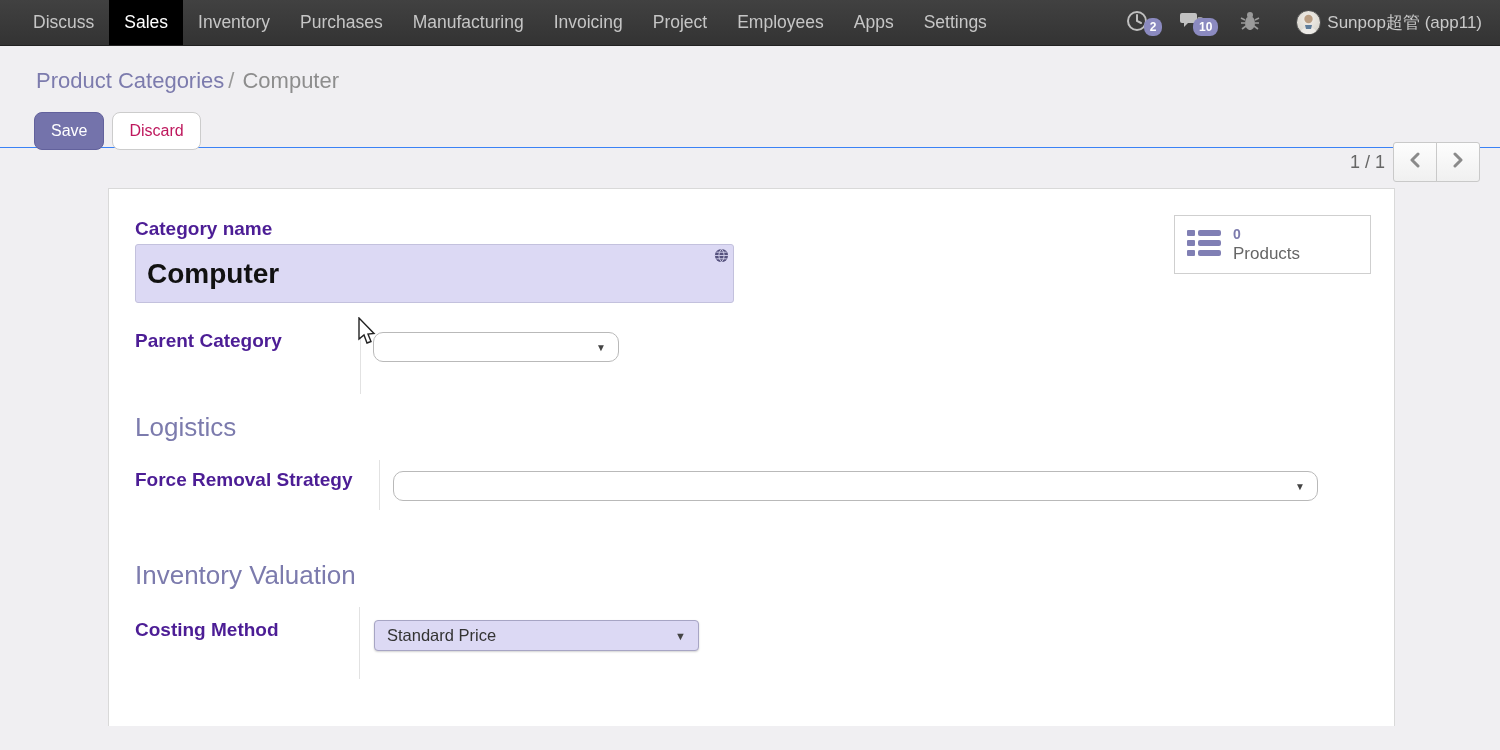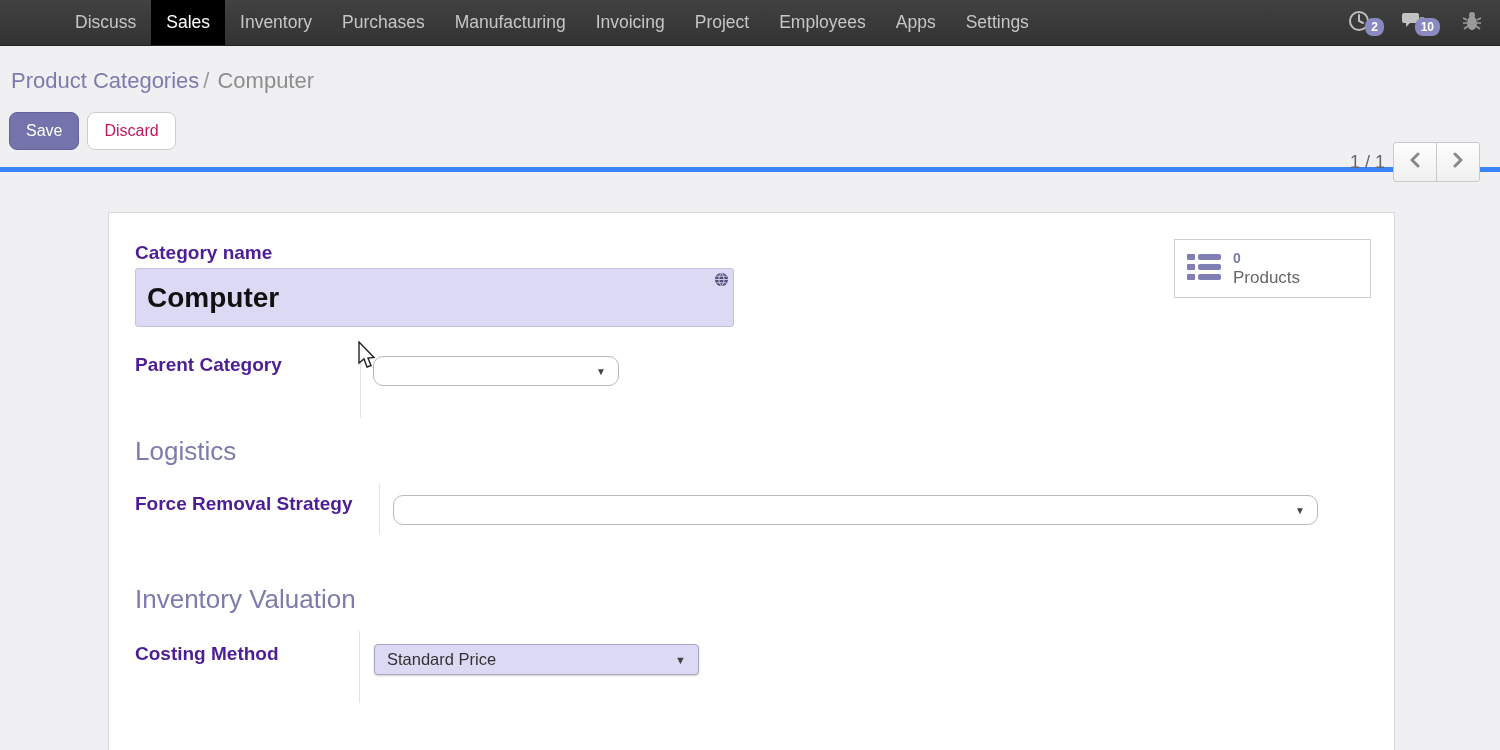--- a/index.html
+++ b/index.html
@@ -12,21 +12,21 @@
 
   
   .navbar {
     height: 46px;
     background: linear-gradient(#414141, #333333);
     display: flex;
     align-items: stretch;
     justify-content: space-between;
     border-bottom: 1px solid #222;
   }
-  .nav-left { display: flex; align-items: center; padding-left: 18px; margin-left: 42px; }
+  .nav-left { display: flex; align-items: center; padding-left: 18px; }
   .nav-item {
     color: #c6c6c6;
     font-size: 17.5px;
     line-height: 45px;
     padding: 0 15px;
     cursor: pointer;
     white-space: nowrap;
   }
   .nav-item.active { background: #000; color: #fff; }
   .nav-right { display: flex; align-items: center; padding-right: 10px; gap: 6px; }
@@ -46,23 +46,23 @@
     width: 25px; height: 25px; border-radius: 50%;
     background: radial-gradient(circle at 50% 35%, #f4f0ea 0%, #e0ddd6 55%, #cfccc4 100%);
     overflow: hidden; flex: 0 0 auto;
     border: 1px solid #555;
   }
   .username { color: #c9c9c9; font-size: 17px; white-space: nowrap; padding-left: 6px; }
 
   
   .control-panel {
     background: #f0eff2;
-    padding: 14px 20px 14px 9px;
-    border-bottom: 5px solid #3b82f6;
-    height: 126px;
+    padding: 14px 20px 14px 34px;
+    border-bottom: 1px solid #3b82f6;
+    height: 102px;
     position: relative;
   }
   .breadcrumb { font-size: 22px; color: #8d8d8d; margin: 8px 0 18px 2px; }
   .breadcrumb .crumb-link { color: #7c7bad; cursor: pointer; text-decoration: none; }
   .breadcrumb .crumb-sep { color: #9a9a9a; padding: 0 4px; }
   .breadcrumb .crumb-current { color: #8d8d8d; }
   .cp-buttons { display: flex; gap: 8px; align-items: center; }
   .btn {
     font-family: "Liberation Sans", sans-serif;
     font-size: 16px;
@@ -226,20 +226,30 @@
       <span class="badge">10</span>
     </div>
     <div class="systray-item" style="margin-left:14px;">
       <span>
         <svg width="20" height="22" viewBox="0 0 20 22">
           <ellipse cx="10" cy="13" rx="5" ry="7" fill="#9a9a9a"></ellipse>
           <circle cx="10" cy="5" r="3" fill="#9a9a9a"></circle>
           <path d="M10 8 v12 M1 8 l4 2 M19 8 l-4 2 M1 13 h4 M19 13 h-4 M2 19 l4 -3 M18 19 l-4 -3" stroke="#9a9a9a" stroke-width="1.6" fill="none"></path>
         </svg>
       </span>
+    </div>
+    <div class="systray-item" style="margin-left:14px;">
+      <span class="avatar">
+        <svg width="23" height="23" viewBox="0 0 23 23">
+          <circle cx="11.5" cy="8" r="4.2" fill="#b99d82"></circle>
+          <path d="M3 23 a8.5 7 0 0 1 17 0 z" fill="#eceae6"></path>
+          <path d="M8 14 h7 l-1 4 h-5 z" fill="#5f7d9b"></path>
+        </svg>
+      </span>
+      <span class="username">Sunpop超管 (app11)</span>
     </div>
   </div>
 </div>
 
 <div class="control-panel">
   <div class="breadcrumb">
     <a class="crumb-link">Product Categories</a><span class="crumb-sep">/</span><span class="crumb-current" style="padding-left:4px;">Computer</span>
   </div>
   <div class="cp-buttons">
     <button class="btn btn-primary">Save</button>

